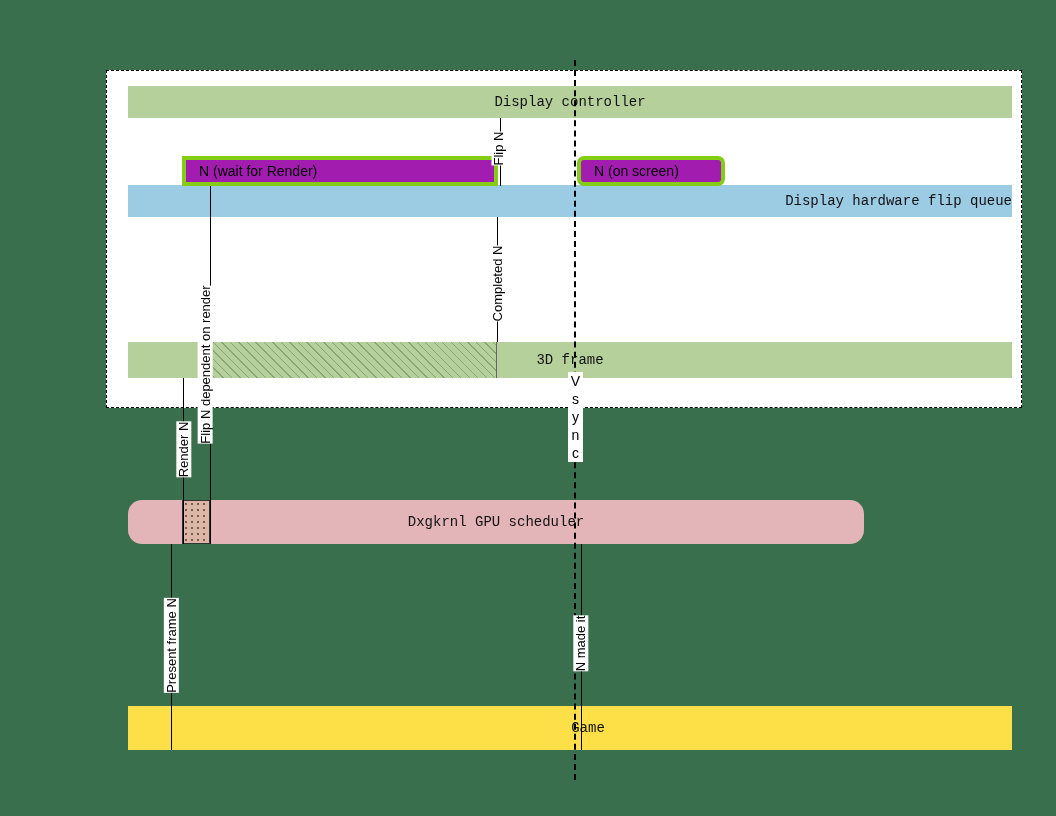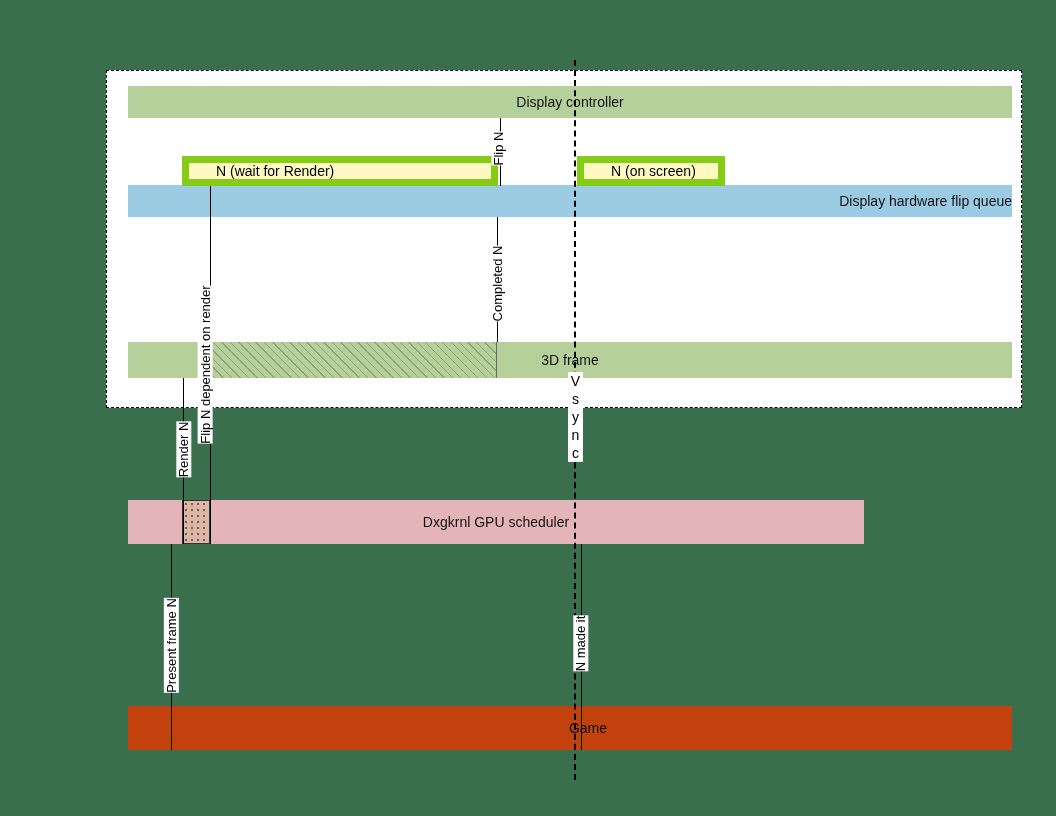--- a/index.html
+++ b/index.html
@@ -23,32 +23,33 @@
     border: 1.5px dashed #000;
     background: #fff;
   }
   .bar {
     position: absolute;
     display: flex;
     align-items: center;
     justify-content: center;
     font-size: 14px;
     color: #111;
+    font-family: Liberation Mono, monospace;
   }
   .green { background: #B5D09A; }
   .blue  { background: #9CCBE4; }
   .pink  { background: #E4B5B8; }
-  .yellow{ background: #c2410c; padding-left: 36px; }
+  .yellow{ background: #fde047; padding-left: 36px; }
   .outline-box {
     position: absolute;
-    background: #fef9c3;
-    border: 7px solid #84cc16;
+    background: #a21caf;
+    border: 4px solid #84cc16;
     display: flex;
     align-items: center;
-    padding-left: 27px;
+    padding-left: 13px;
     font-size: 14px;
   }
   .vline {
     position: absolute;
     width: 0;
     border-left: 1.5px solid #000;
   }
   .dashed-vline {
     position: absolute;
     width: 0;
@@ -96,31 +97,31 @@
   </div>
 
   <div class="bar blue" style="left:128px; top:185px; width:884px; height:32px;justify-content:flex-end;">
     <span>Display hardware flip queue</span>
   </div>
 
   <div class="outline-box" style="left:182px; top:156px; width:316px; height:30px;">
     <span>N (wait for Render)</span>
   </div>
 
-  <div class="outline-box" style="left:577px; top:156px; width:148px; height:30px;">
+  <div class="outline-box" style="left:577px; top:156px; width:148px; height:30px;border-radius:7px;">
     <span>N (on screen)</span>
   </div>
 
   <div class="bar green" style="left:128px; top:342px; width:884px; height:36px;">
     <span>3D frame</span>
   </div>
 
   <div class="hatch" style="position:absolute; left:205px; top:342px; width:292px; height:36px; border-left:1px solid #666; border-right:1px solid #666;"></div>
 
-  <div class="bar pink" style="left:128px; top:500px; width:736px; height:44px;">
+  <div class="bar pink" style="left:128px; top:500px; width:736px; height:44px;border-radius:14px;">
     <span>Dxgkrnl GPU scheduler</span>
   </div>
 
   <div class="dotted" style="position:absolute; left:182px; top:500px; width:28px; height:44px;"></div>
 
   <div class="bar yellow" style="left:128px; top:706px; width:884px; height:44px;">
     <span>Game</span>
   </div>
 
   <div class="dashed-vline" style="left:574px; top:60px; height:720px;"></div>

